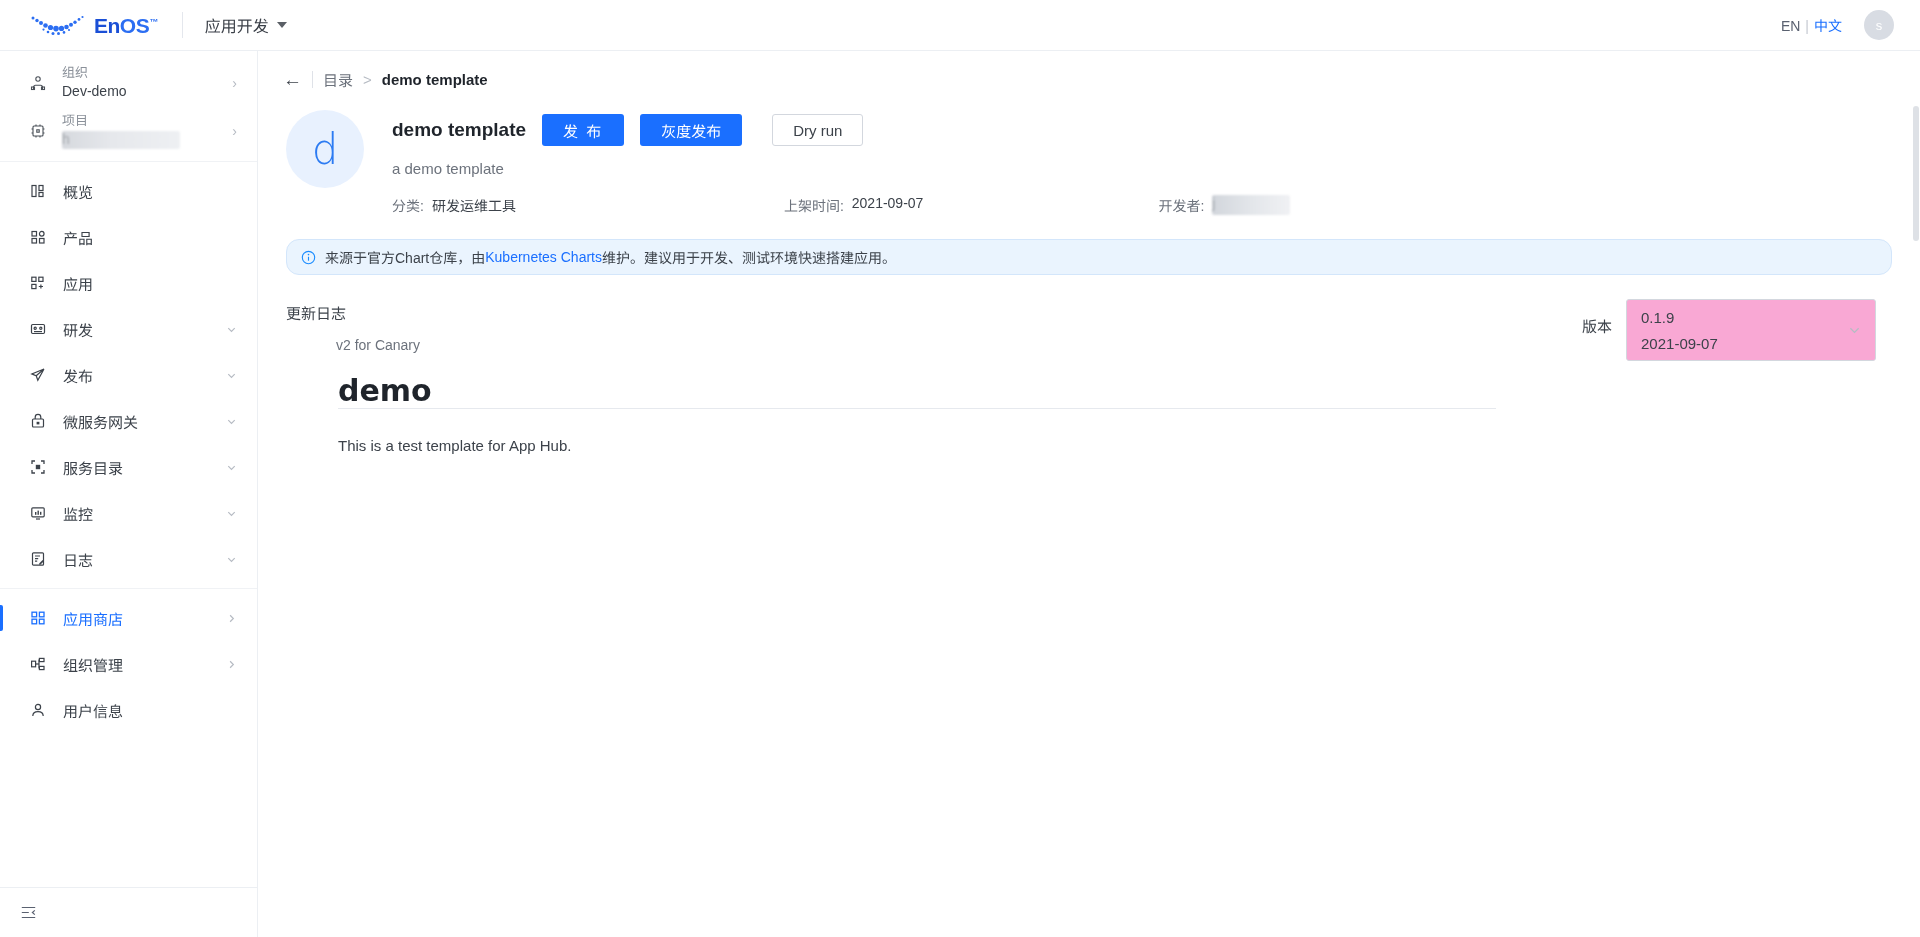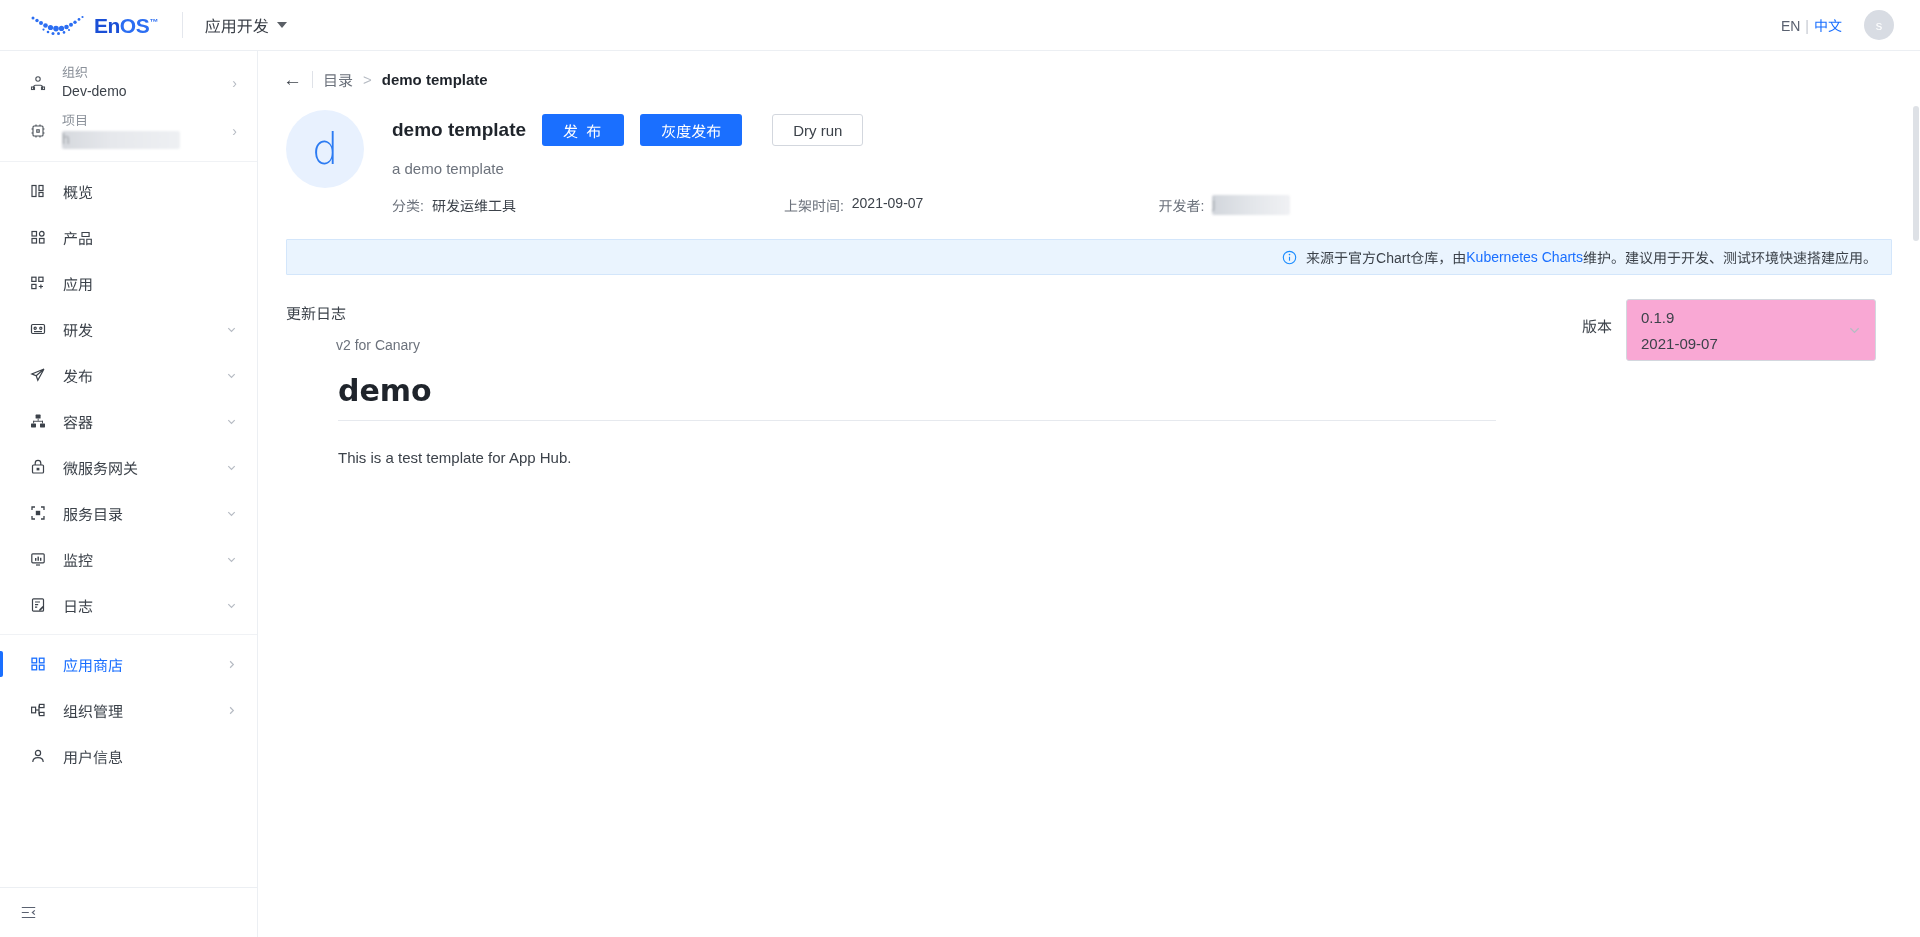--- a/index.html
+++ b/index.html
@@ -155,36 +155,36 @@
     color: rgba(120,125,132,0.5); border-radius: 2px;
     min-width: 78px; filter: blur(1.2px);
   }
   .m-cell-2 { margin-left: 268px; }
   .m-cell-3 { margin-left: 235px; }
 
   .notice {
     margin: 24px 28px 0 28px;
     background: #eaf4fe; border: 1px solid #d3e6fb;
     height: 36px; display: flex; align-items: center;
-    padding: 0 14px; font-size: 14px; color: #3c424a; border-radius: 1px; justify-content: flex-end;
+    padding: 0 14px; font-size: 14px; color: #3c424a; border-radius: 13px;
   }
   .notice-ico { color: #1a8cff; margin-right: 9px; display: flex; }
   .notice a { color: #1a6fff; text-decoration: none; cursor: pointer; }
 
   .body-wrap { display: flex; padding: 0 28px; }
   .body-left { flex: 1; min-width: 0; }
   .body-right { width: 310px; padding-top: 24px; display: flex; align-items: flex-start; gap: 14px; }
 
   .sec-title { font-size: 15px; color: #3c424a; margin-top: 27px; }
   .changelog { font-size: 14px; color: #6c727c; margin: 14px 0 0 50px; }
 
   .md-wrap { margin: 20px 0 0 52px; max-width: 1158px; }
   .md-h1 {
     font-size: 30px; font-weight: bold; color: #1f242b;
-    padding-bottom: 12px; border-bottom: 1px solid #e6e9ee;
+    border-bottom: 1px solid #e6e9ee;
     font-family: "DejaVu Sans", sans-serif;
   }
   .md-p { font-size: 15px; color: #3c424a; margin-top: 28px; }
 
   .ver-label { font-size: 15px; color: #3c424a; padding-top: 16px; }
   .ver-select {
     width: 250px; height: 62px; border: 1px solid #d3d7de; border-radius: 3px;
     background: #f9a8d4; padding: 9px 14px; position: relative; cursor: pointer;
   }
   .ver-v1 { font-size: 15px; color: #3c424a; }
@@ -339,39 +339,20 @@
         </svg>
       </span>
       <span class="nav-label">发布</span>
       <span class="nav-caret">
         <svg width="11" height="11" viewBox="0 0 12 12" fill="none" stroke="currentColor" stroke-width="1.3">
             <path d="M2.5 4.5 6 8l3.5-3.5"></path>
           </svg>
       </span>
     </div>
 
-    <div class="nav-item">
-      <span class="nav-ico">
-        <svg width="16" height="16" viewBox="0 0 16 16" fill="currentColor">
-          <rect x="5.6" y="1.6" width="5" height="4" rx="0.6"></rect>
-          <rect x="1" y="10.4" width="5" height="4" rx="0.6"></rect>
-          <rect x="10" y="10.4" width="5" height="4" rx="0.6"></rect>
-          <rect x="7.7" y="5.6" width="0.9" height="2.2"></rect>
-          <rect x="3.2" y="7.8" width="9.8" height="0.9"></rect>
-          <rect x="3.2" y="7.8" width="0.9" height="2.6"></rect>
-          <rect x="12.1" y="7.8" width="0.9" height="2.6"></rect>
-        </svg>
-      </span>
-      <span class="nav-label">容器</span>
-      <span class="nav-caret">
-        <svg width="11" height="11" viewBox="0 0 12 12" fill="none" stroke="currentColor" stroke-width="1.3">
-            <path d="M2.5 4.5 6 8l3.5-3.5"></path>
-          </svg>
-      </span>
-    </div>
 
     <div class="nav-item">
       <span class="nav-ico">
         <svg width="16" height="16" viewBox="0 0 16 16" fill="none" stroke="currentColor" stroke-width="1.2">
           <rect x="2.5" y="6" width="11" height="8" rx="1"></rect>
             <path d="M5.2 6V4.2a2.8 2.8 0 0 1 5.6 0V6"></path>
           <rect x="6.6" y="8.8" width="2.8" height="2.6" fill="currentColor" stroke="none"></rect>
         </svg>
       </span>
       <span class="nav-label">微服务网关</span>

